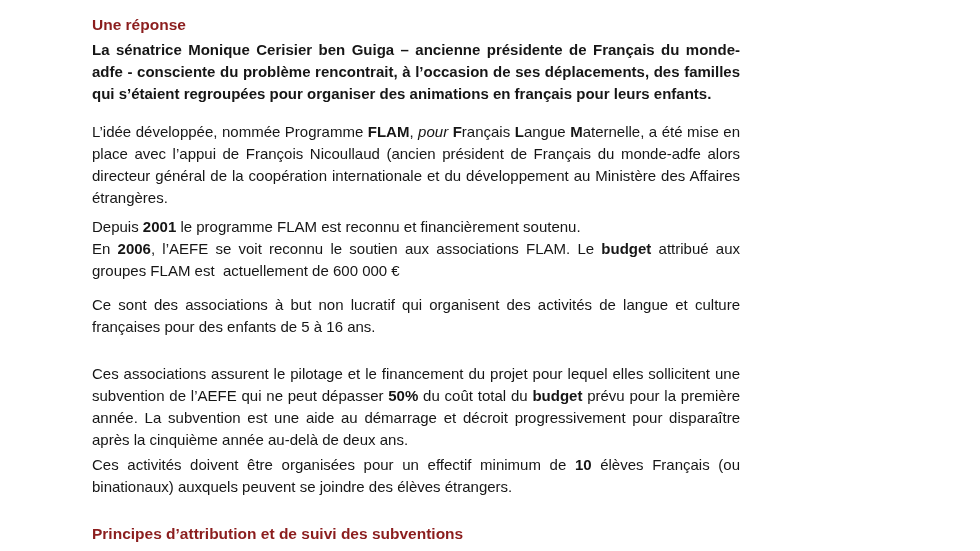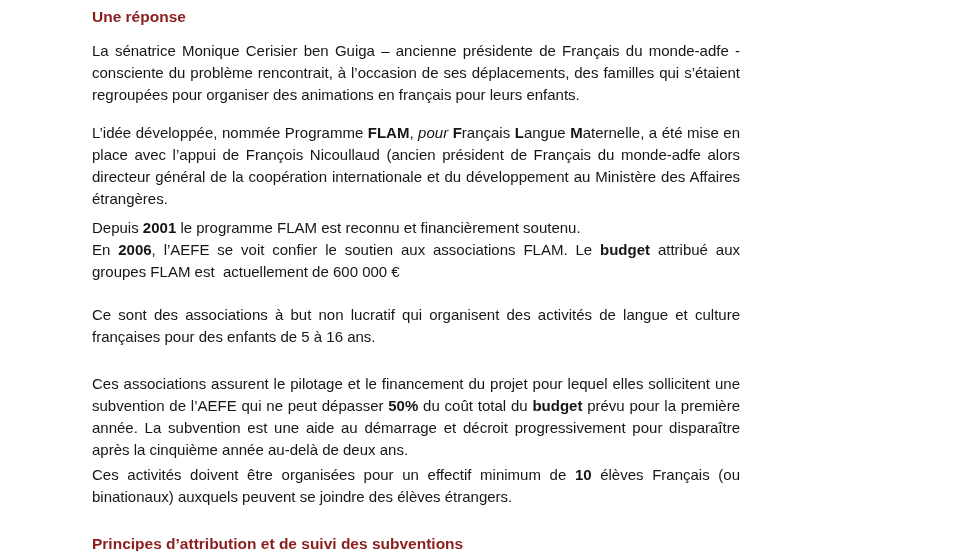--- a/index.html
+++ b/index.html
@@ -12,60 +12,60 @@
     height: 551px;
     overflow: hidden;
     font-family: "Liberation Sans", sans-serif;
     font-size: 15px;
     line-height: 22px;
     color: #161616;
   }
   .doc {
     width: 832px;
     height: 551px;
-    padding: 8px 92px;
+    padding: 16px 92px;
     box-sizing: border-box;
     overflow: hidden;
   }
   .heading {
     color: #8b1d1d;
     font-weight: bold;
     font-size: 15.5px;
     line-height: 17px;
     margin: 0;
   }
   p {
     margin: 0;
     text-align: justify;
   }
-  .p-senatrice   { margin-top: 15px; }
+  .p-senatrice   { margin-top: 6px; font-weight: bold; }
   .p-idee        { margin-top: 16px; }
   .p-depuis      { margin-top: 7px; }
   .h-groupes     { margin-top: 54px; }
-  .p-associations{ margin-top: 21px; }
+  .p-associations{ margin-top: 12px; }
   .p-pilotage    { margin-top: 25px; }
   .p-activites   { margin-top: 3px; }
   .h-principes   { margin-top: 27px; }
   b { font-weight: bold; }
   i { font-style: italic; }
 </style>
 </head>
 <body>
 
 <div class="doc">
 
   <h2 class="heading">Une réponse</h2>
 
   <p class="p-senatrice">
     <span>La sénatrice Monique Cerisier ben Guiga – ancienne présidente de Français du monde-adfe - consciente du problème rencontrait, à l’occasion de ses déplacements, des familles qui s’étaient regroupées pour organiser des animations en français pour leurs enfants.</span>
   </p>
 
   <p class="p-idee"><span>L’idée développée, nommée Programme </span><b>FLAM</b><span>, </span><i>pour</i><span> </span><b>F</b><span>rançais </span><b>L</b><span>angue </span><b>M</b><span>aternelle, a été mise en place avec l’appui de François Nicoullaud (ancien président de Français du monde-adfe alors directeur général de la coopération internationale et du développement au Ministère des Affaires étrangères.</span></p>
 
-  <p class="p-depuis"><span>Depuis </span><b>2001</b><span> le programme FLAM est reconnu et financièrement soutenu.</span><br><span>En </span><b>2006</b><span>, l’AEFE se voit confier le soutien aux associations FLAM. Le </span><b>budget</b><span> attribué aux groupes FLAM est &nbsp;actuellement de 600 000 €</span></p>
+  <p class="p-depuis"><span>Depuis </span><b>2001</b><span> le programme FLAM est reconnu et financièrement soutenu.</span><br><span>En </span><b>2006</b><span>, l’AEFE se voit reconnu le soutien aux associations FLAM. Le </span><b>budget</b><span> attribué aux groupes FLAM est &nbsp;actuellement de 600 000 €</span></p>
 
 
   <p class="p-associations">
     <span>Ce sont des associations à but non lucratif qui organisent des activités de langue et culture françaises pour des enfants de 5 à 16 ans.</span>
   </p>
 
   <p class="p-pilotage"><span>Ces associations assurent le pilotage et le financement du projet pour lequel elles sollicitent une subvention de l’AEFE qui ne peut dépasser </span><b>50%</b><span> du coût total du </span><b>budget</b><span> prévu pour la première année. La subvention est une aide au démarrage et décroit progressivement pour disparaître après la cinquième année au-delà de deux ans.</span></p>
 
   <p class="p-activites"><span>Ces activités doivent être organisées pour un effectif minimum de </span><b>10</b><span> élèves Français (ou binationaux) auxquels peuvent se joindre des élèves étrangers.</span></p>
 

